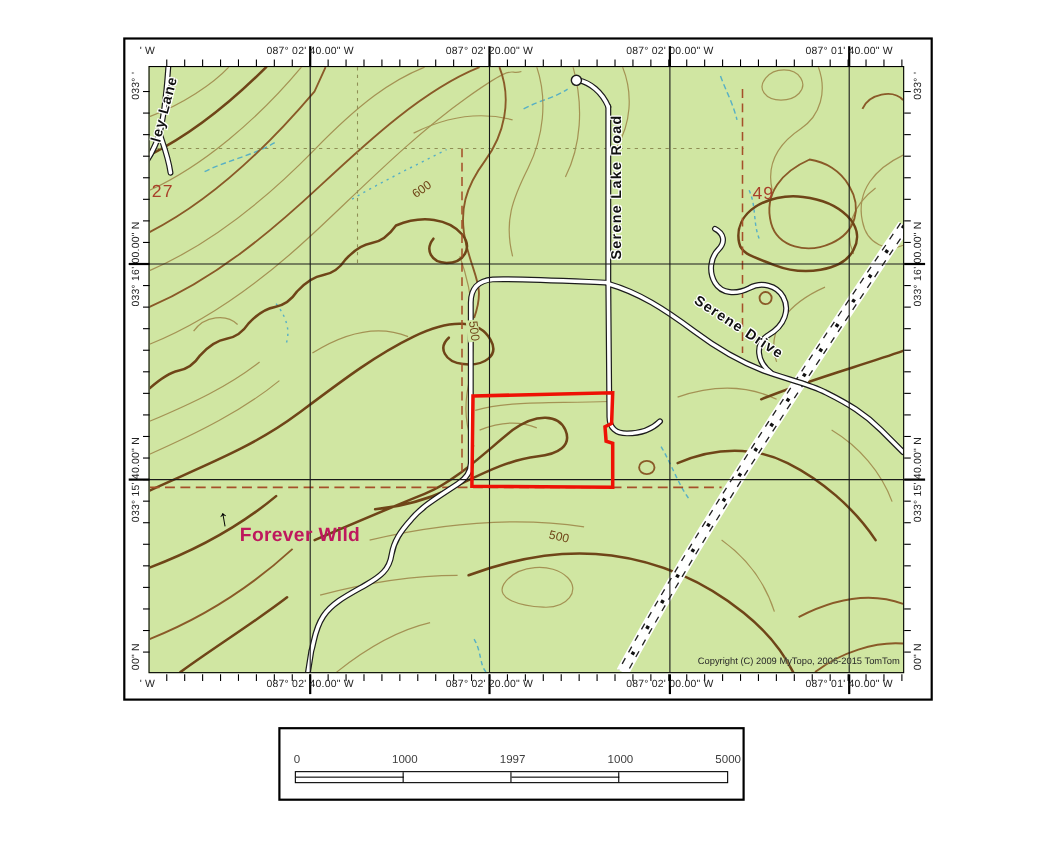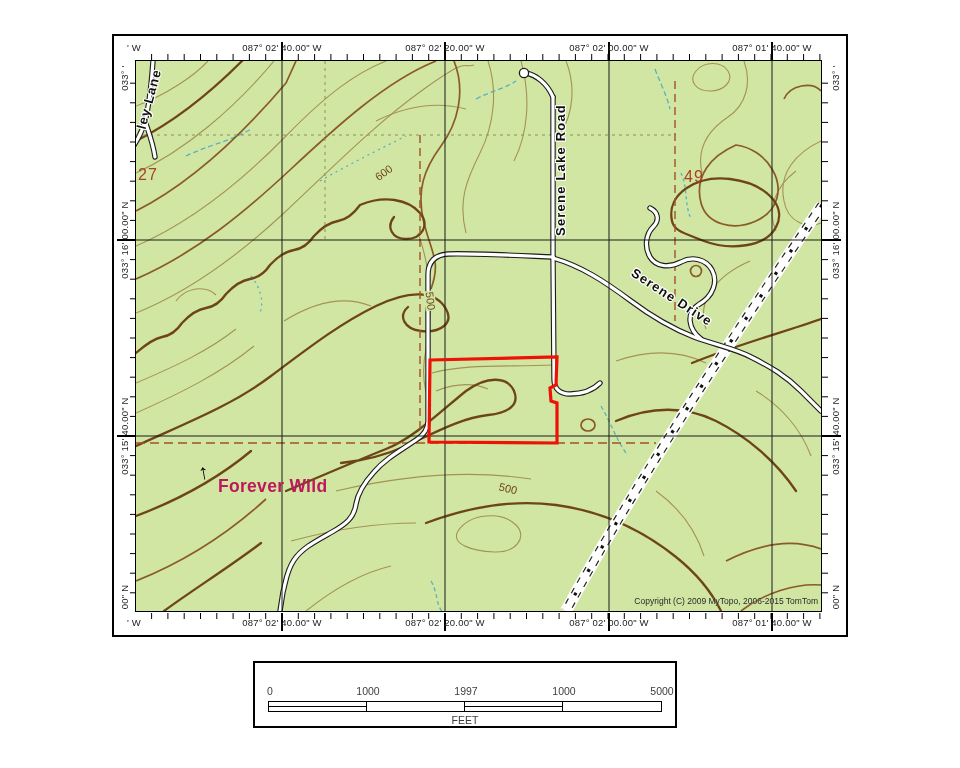--- a/index.html
+++ b/index.html
@@ -358,16 +358,15 @@
     <span class="sb-num" style="left:211px">1997</span>
     <span class="sb-num" style="left:309px">1000</span>
     <span class="sb-num" style="left:407px">5000</span>
     <div class="sb-bar">
       <div class="sb-mid" style="left:0;width:98px"></div>
       <div class="sb-mid" style="left:196px;width:98px"></div>
       <div class="sb-sep" style="left:97px"></div>
       <div class="sb-sep" style="left:195px"></div>
       <div class="sb-sep" style="left:293px"></div>
     </div>
-    <div class="sb-unit">FEET</div>
   </div>
 
 </div>
 
 </body></html>

